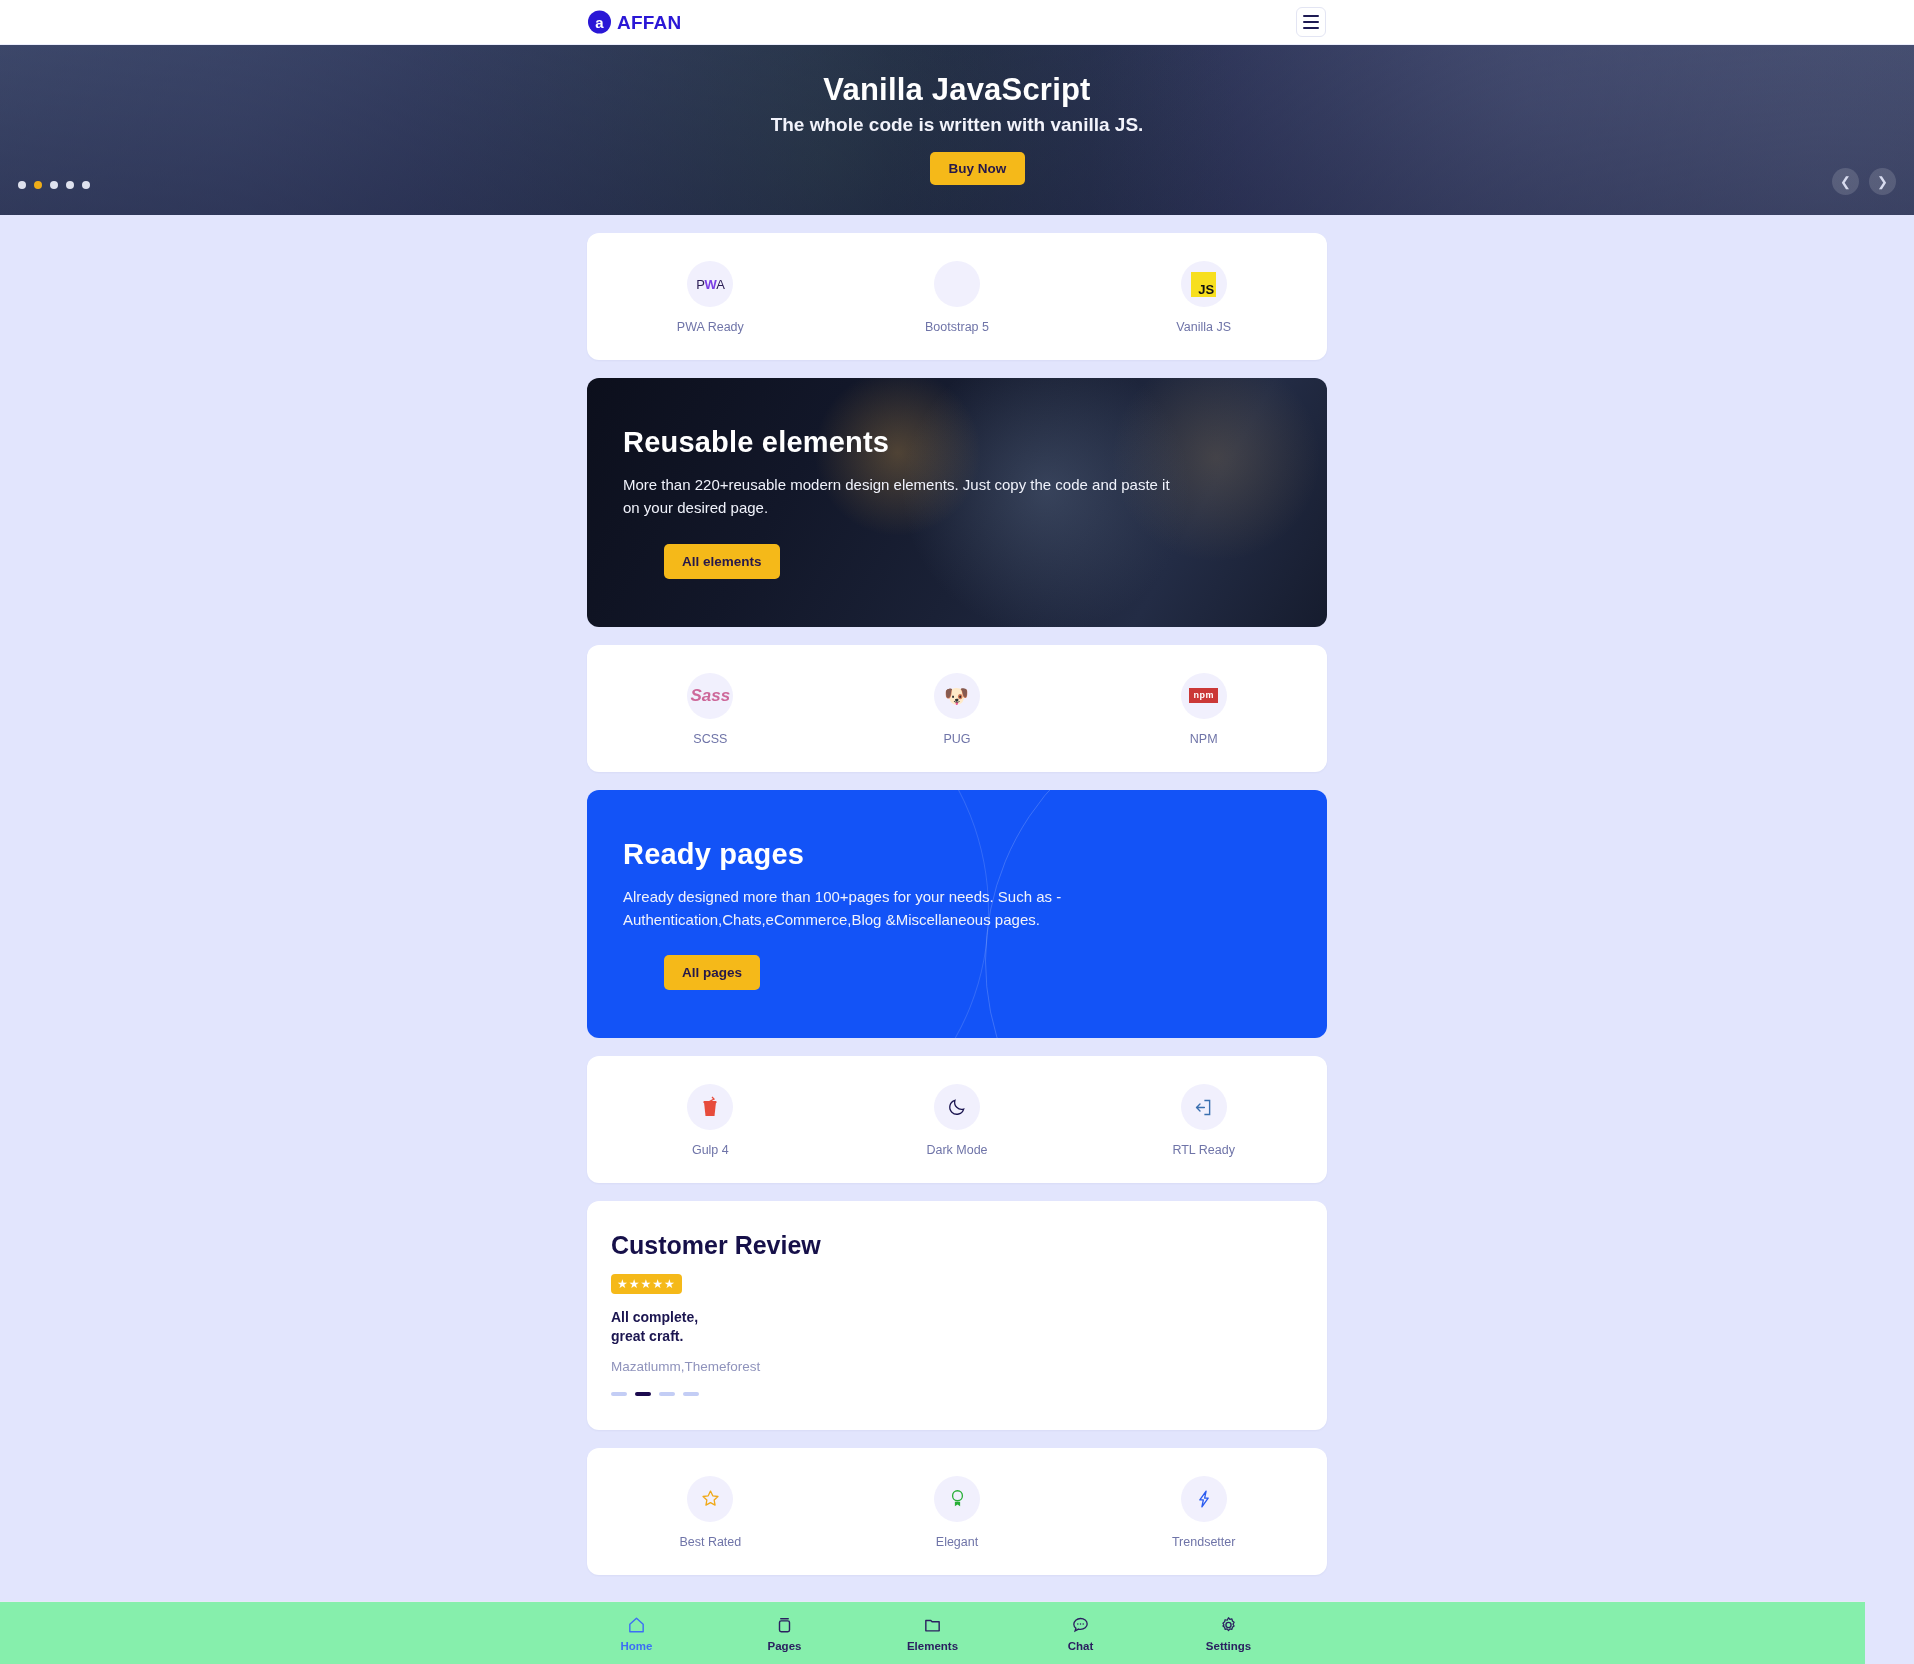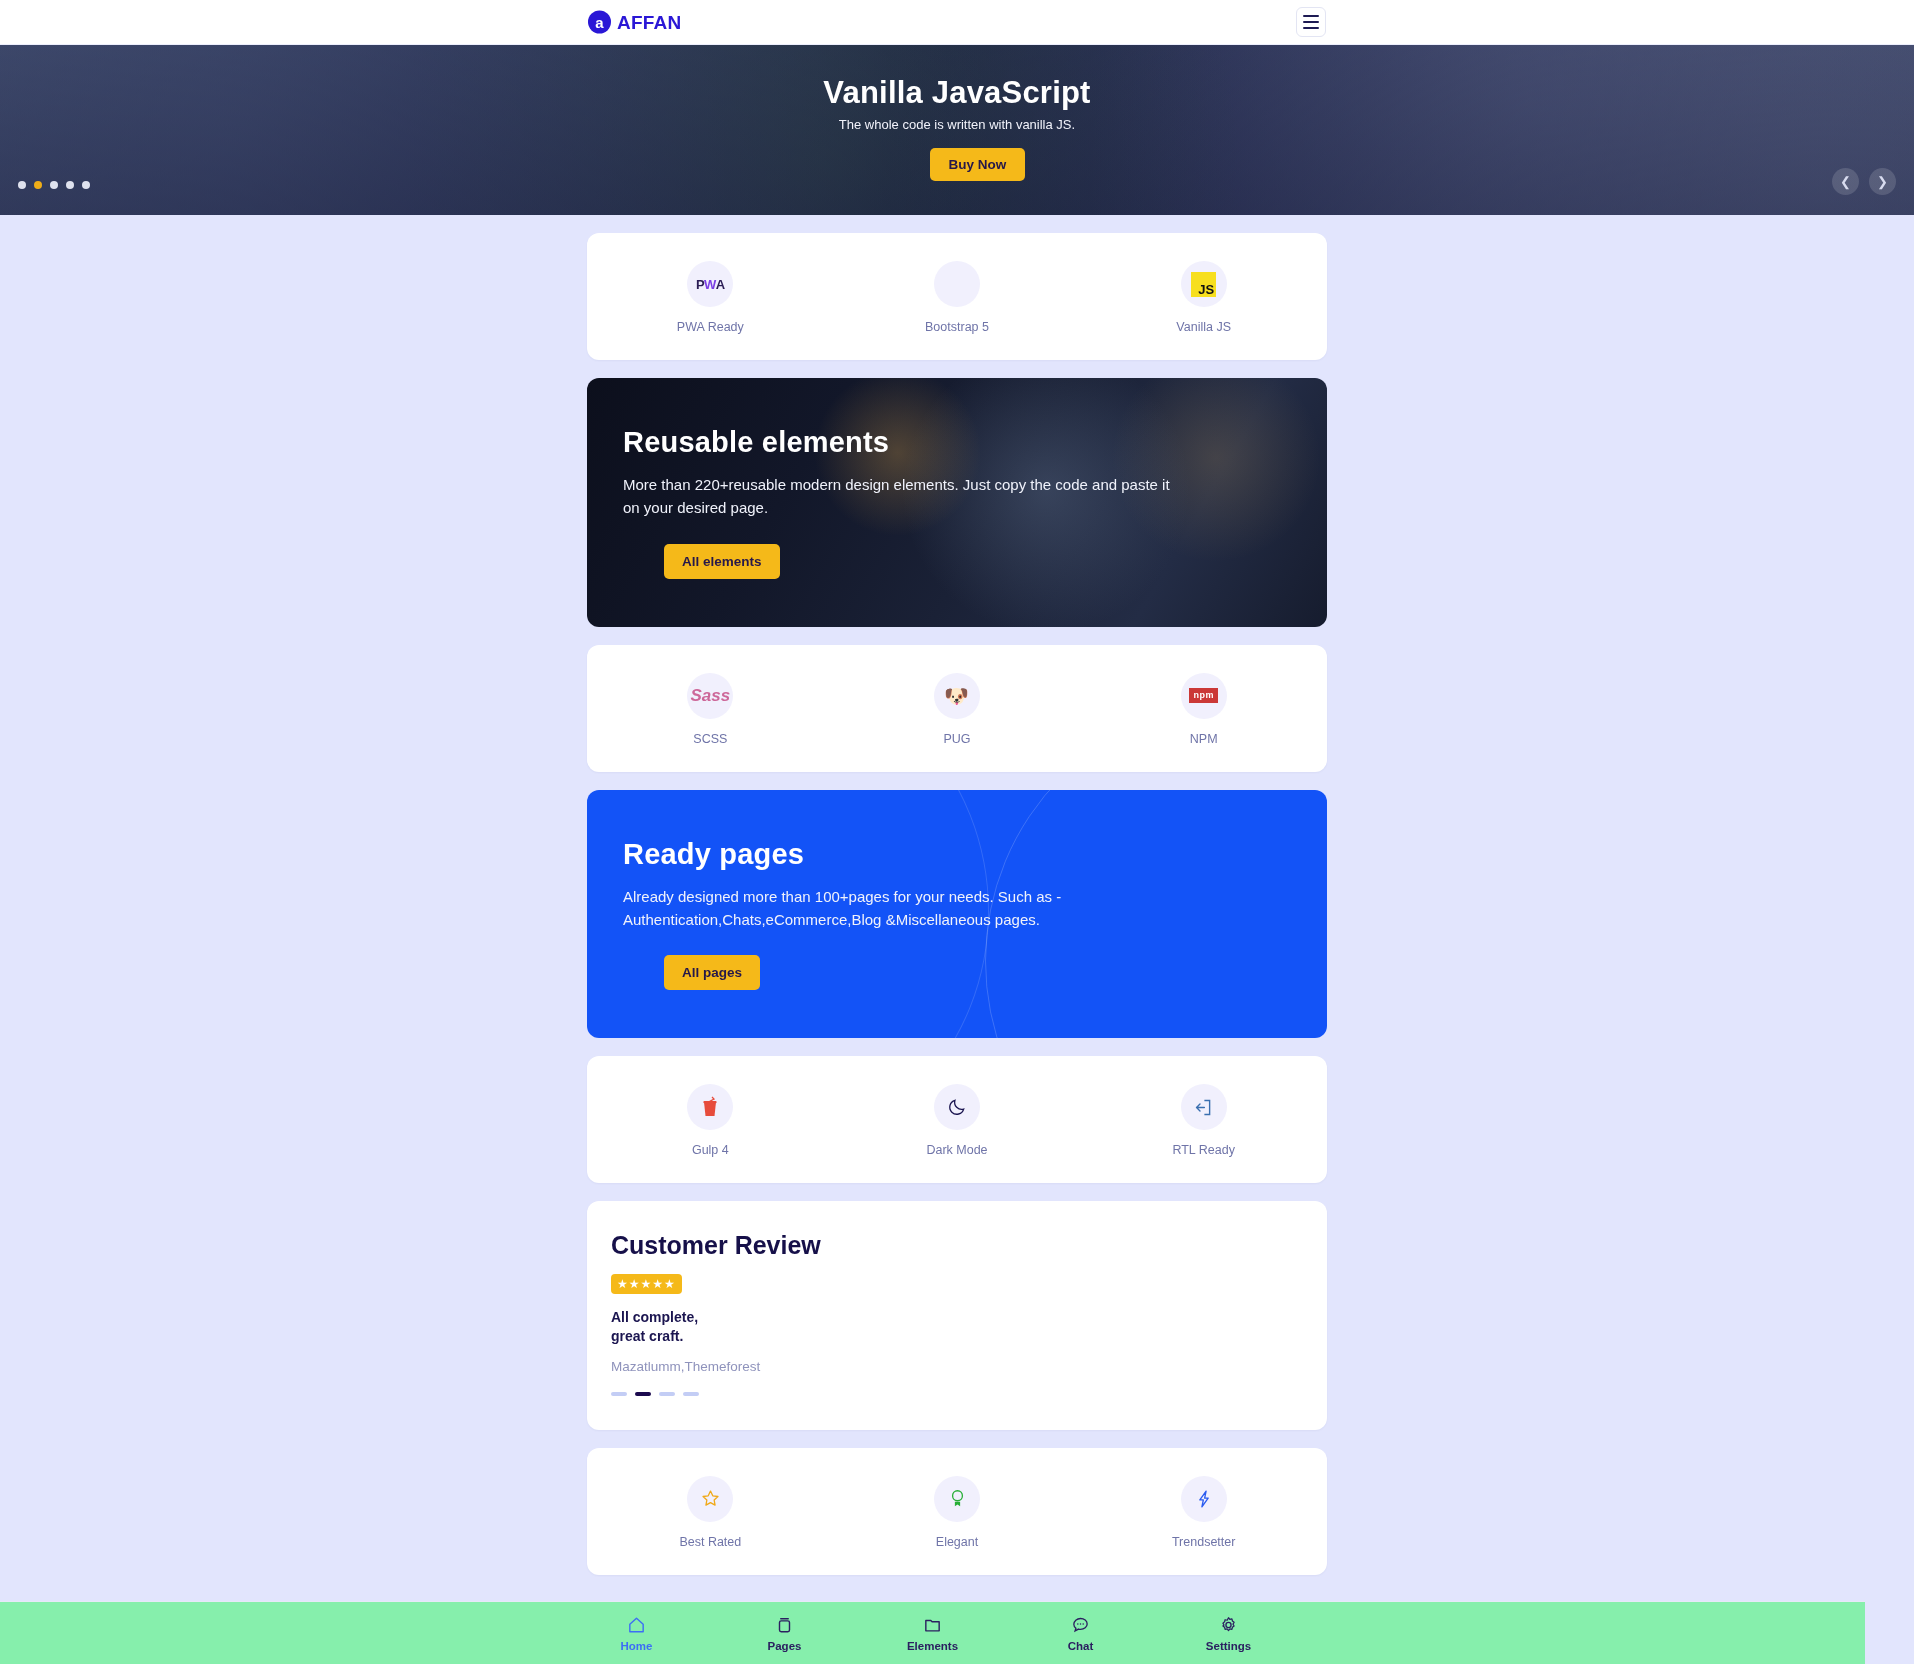--- a/index.html
+++ b/index.html
@@ -65,21 +65,21 @@
     background: linear-gradient(180deg, rgba(20,25,60,.40), rgba(18,22,55,.55));
   }
   .hero-inner {
     position: relative; z-index: 2;
     height: 100%;
     display: flex; flex-direction: column; align-items: center; justify-content: center;
     gap: 6px;
     padding-bottom: 4px;
   }
   .hero-title { color: #fff; font-size: 31px; font-weight: 600; letter-spacing: .2px; }
-  .hero-sub { color: #f2f3fb; font-size: 13px; font-weight: 400; }
+  .hero-sub { color: #f2f3fb; font-size: 19px; font-weight: 700; }
   .btn-yellow {
     margin-top: 10px;
     background: #f5b919; color: #26184a; border: none; border-radius: 5px;
     font-size: 13.5px; font-weight: 700; padding: 9px 19px; cursor: pointer;
     font-family: "Liberation Sans", sans-serif;
     margin-left: 41px;
   }
   .hero-dots {
     position: absolute; left: 18px; bottom: 26px; z-index: 3;
     display: flex; gap: 8px;
@@ -122,21 +122,21 @@
     flex: 1; display: flex; flex-direction: column; align-items: center; gap: 13px;
   }
   .feature-ico {
     width: 46px; height: 46px; border-radius: 50%;
     background: #f1f0fd;
     display: flex; align-items: center; justify-content: center;
     font-size: 20px; line-height: 1;
   }
   .feature-label { font-size: 12.5px; color: #6f74a8; }
 
-  .pwa-glyph { font-size: 13px; font-weight: 700; color: #2b1d55; letter-spacing: -.5px; }
+  .pwa-glyph { font-size: 13px; font-weight: 400; color: #2b1d55; letter-spacing: -.5px; }
   .pwa-glyph b { color: #7b3fe4; }
   .js-box {
     width: 25px; height: 25px; background: #f7df1e; color: #111;
     font-weight: 800; font-size: 13px; display:flex; align-items:flex-end;
     justify-content:flex-end; padding: 0 2px 1px 0; font-family:"Liberation Sans", sans-serif;
   }
   .sass-glyph { font-family: Liberation Sans, sans-serif; font-style: italic; color: #cd6799; font-size: 17px; font-weight: 700; }
   .npm-box {
     background:#cb3837; color:#fff; font-size:9px; font-weight:800; padding:3px 4px;
     letter-spacing:.5px; font-family:"Liberation Sans", sans-serif;

